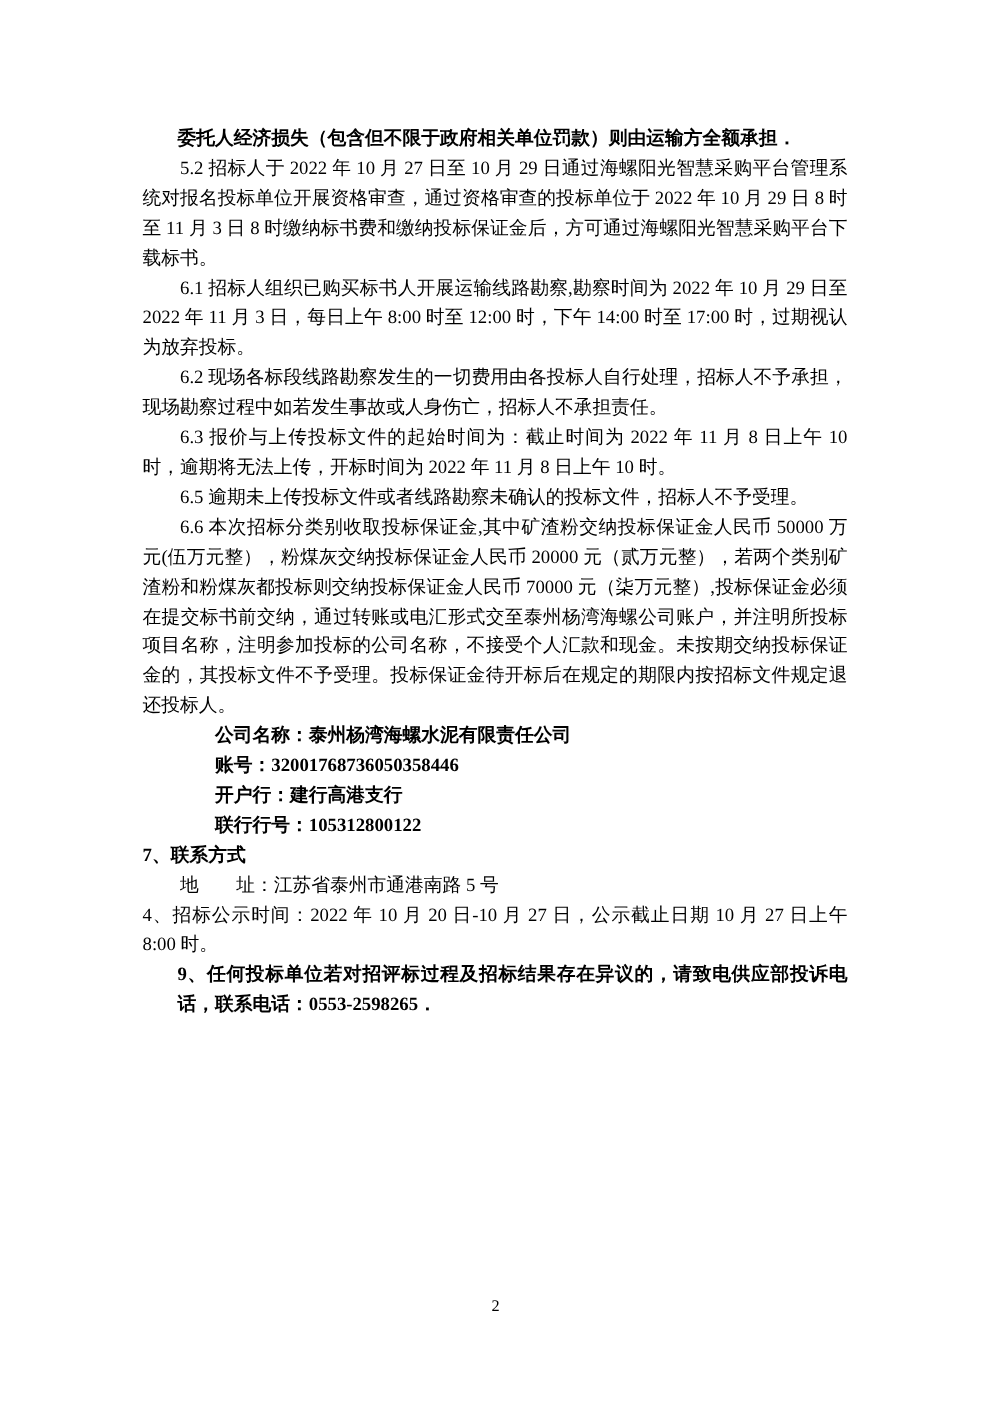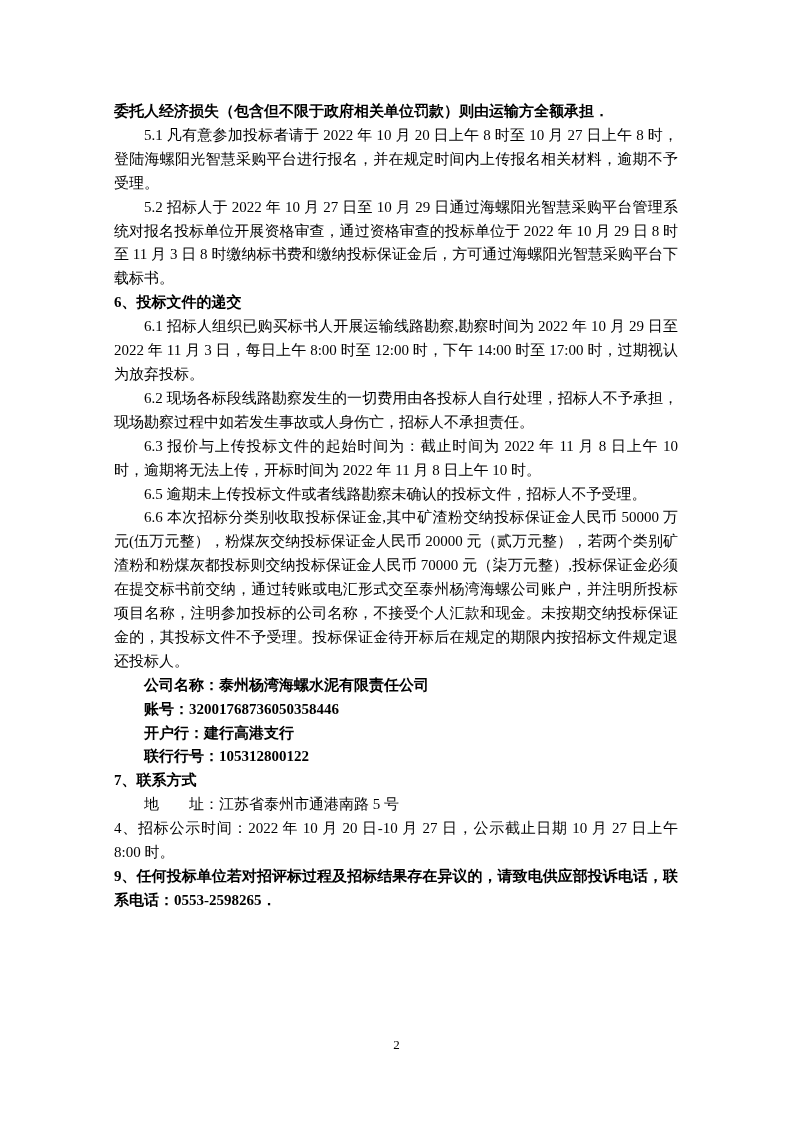--- a/index.html
+++ b/index.html
@@ -28,20 +28,21 @@
   .para {
     margin: 0;
     padding: 0;
     text-indent: 2em;
   }
   .noindent {
     text-indent: 0;
   }
   .bold {
     font-weight: bold;
+    margin-left: 28px;
   }
   .heading {
     font-weight: bold;
     text-indent: 0;
   }
   .b {
     font-weight: normal;
   }
   .page-footer {
     position: absolute;
@@ -55,25 +56,23 @@
 </style>
 </head>
 <body>
 
 <div class="page">
   <div class="doc-body">
 
     <p class="para bold noindent"><span>委托人经济损失（包含但不限于政府相关单位罚款）则由运输方全额承担．</span></p>
 
 
-    <p class="para"><span>5.1 凡有意参加投标者请于 2022 年 10 月 20 日上午 8 时至 10 月 27 日上午 8 时，登陆海螺阳光智慧采购平台进行报名，并在规定时间内上传报名相关材料，逾期不予受理。</span></p>
 
     <p class="para"><span>5.2 招标人于 2022 年 10 月 27 日至 10 月 29 日通过海螺阳光智慧采购平台管理系统对报名投标单位开展资格审查，通过资格审查的投标单位于 2022 年 10 月 29 日 8 时至 11 月 3 日 8 时缴纳标书费和缴纳投标保证金后，方可通过海螺阳光智慧采购平台下载标书。</span></p>
 
-    <p class="para heading"><span>6、投标文件的递交</span></p>
 
     <p class="para"><span>6.1 招标人组织已购买标书人开展运输线路勘察,勘察时间为 2022 年 10 月 29 日至 2022 年 11 月 3 日，每日上午 8:00 时至 12:00 时，下午 14:00 时至 17:00 时，过期视认为放弃投标。</span></p>
 
     <p class="para"><span>6.2 现场</span><span class="b">各标段</span><span>线路勘察发生的一切费用由各投标人自行处理，招标人不予承担，现场勘察过程中如若发生事故或人身伤亡，招标人不承担责任。</span></p>
 
     <p class="para"><span>6.3 报价与上传投标文件的起始时间为：截止时间为 2022 年 11 月 8 日上午 10 时，逾期将无法上传，开标时间为 2022 年 11 月 8 日上午 10 时。</span></p>
 
     <p class="para"><span>6.5 逾期未上传投标文件或者线路勘察未确认的投标文件，招标人不予受理。</span></p>
 
     <p class="para"><span>6.6 本次招标</span><span class="b">分类别</span><span>收取投标保证金,其中矿渣粉交纳投标保证金人民币 50000 万元(伍万元整），粉煤灰交纳投标保证金人民币 20000 元（贰万元整），若两个类别矿渣粉和粉煤灰都投标则交纳投标保证金人民币 70000 元（柒万元整）,</span><span class="b">投标保证金必须在提交标书前交纳，</span><span>通过转账或电汇形式交至泰州杨湾海螺公司账户，并注明所投标项目名称，注明参加投标的公司名称，不接受个人汇款和现金。未按期交纳投标保证金的，其投标文件不予受理。投标保证金待开标后在规定的期限内按招标文件规定退还投标人。</span></p>

